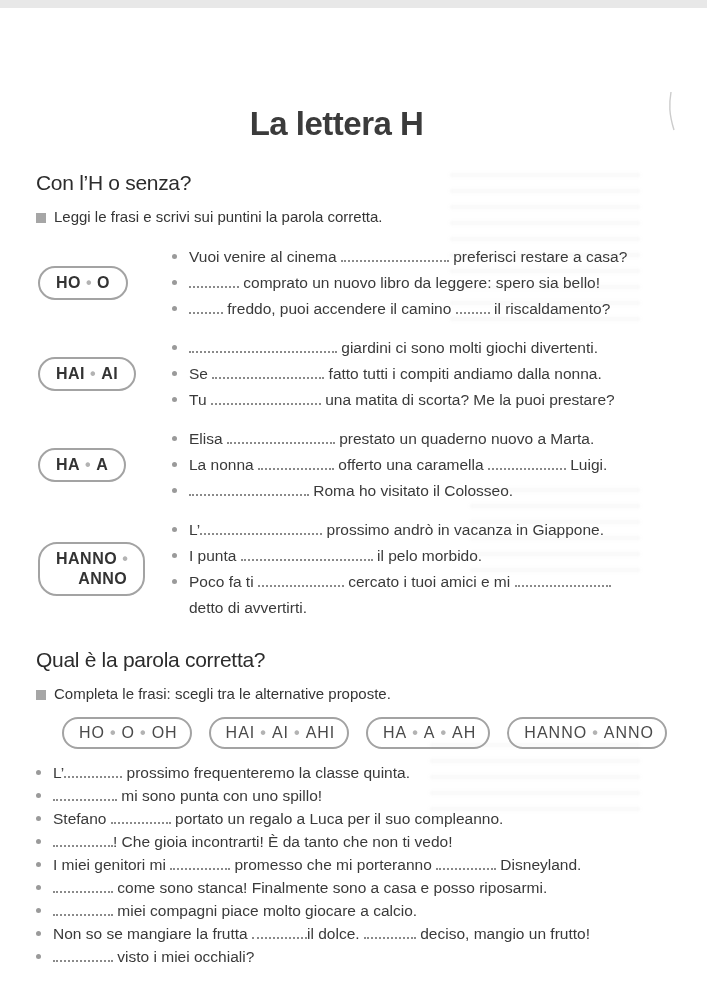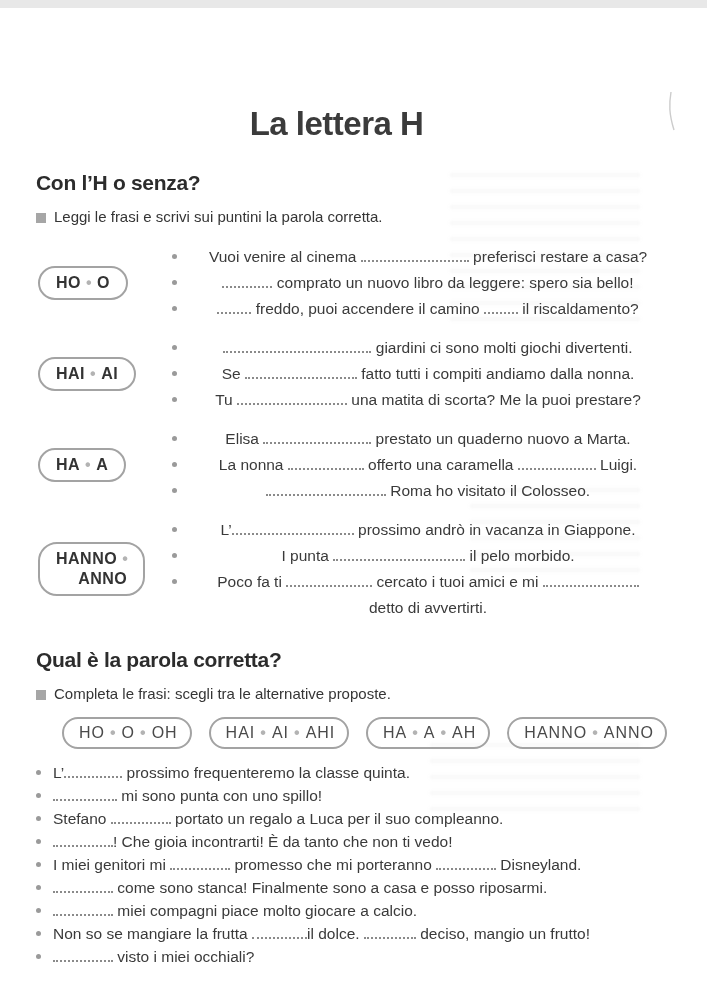--- a/index.html
+++ b/index.html
@@ -6,39 +6,39 @@
   .page{
     width:707px;height:1000px;background:#ffffff;position:relative;overflow:hidden;
     box-sizing:border-box;padding:96px 40px 0 36px;
     font-family:"Liberation Sans",sans-serif;color:#3a3a3a;margin:8px auto;
   }
   .title{
     text-align:center;font-size:33px;font-weight:bold;color:#3b3b3b;
     letter-spacing:-0.5px;margin:0 30px 0 0;line-height:40px;
   }
   h2.sec{
-    font-size:21px;font-weight:bold;color:#2c2c2c;letter-spacing:-0.3px;
+    font-size:21px;font-weight:normal;color:#2c2c2c;letter-spacing:-0.3px;
     margin:26px 0 0 0;line-height:26px;
   }
   .instruction{margin:8px 0 0 0;font-size:15px;line-height:26px;color:#353535;}
   .sq{display:inline-block;width:10px;height:10px;background:#a6a6a6;margin-right:8px;vertical-align:-1px;}
   
   .groups{margin-top:14px;}
   .group{display:flex;align-items:center;margin-bottom:13px;}
   .pill-col{width:136px;flex:none;}
   .pill{
     display:inline-block;border:2.5px solid #a3a3a3;border-radius:19px;
     padding:5px 13px;background:#fff;text-align:right;min-width:76px;
     font-size:16px;font-weight:bold;color:#333;line-height:20px;letter-spacing:0.5px;
     margin-left:2px;box-sizing:border-box;
   }
   .pill-sm{font-weight:normal;color:#4a4a4a;margin-left:0;min-width:0;padding:4px 12px;border-radius:17px;letter-spacing:1px;}
   .pword{padding:0 3px;}
   .pdot{color:#b3b3b3;padding:0 2px;font-weight:bold;}
-  .sent-col{flex:1;min-width:0;text-align:center;}
+  .sent-col{flex:1;min-width:0;}
   p.sent,p.sent2{position:relative;padding-left:17px;margin:0;font-size:15.5px;color:#3a3a3a;}
   p.sent{line-height:26px;}
   p.sent2{line-height:23px;}
   .bullet{position:absolute;left:0;width:5px;height:5px;border-radius:50%;background:#9a9a9a;}
   p.sent .bullet{top:10px;}
   p.sent2 .bullet{top:9px;}
   .blank{display:inline-block;border-bottom:2px dotted #8a8a8a;height:12px;vertical-align:baseline;}
   
   .pills-row{display:flex;gap:17px;margin:10px 0 12px 26px;align-items:center;flex-wrap:nowrap;}
   .sents2{margin-top:2px;}

